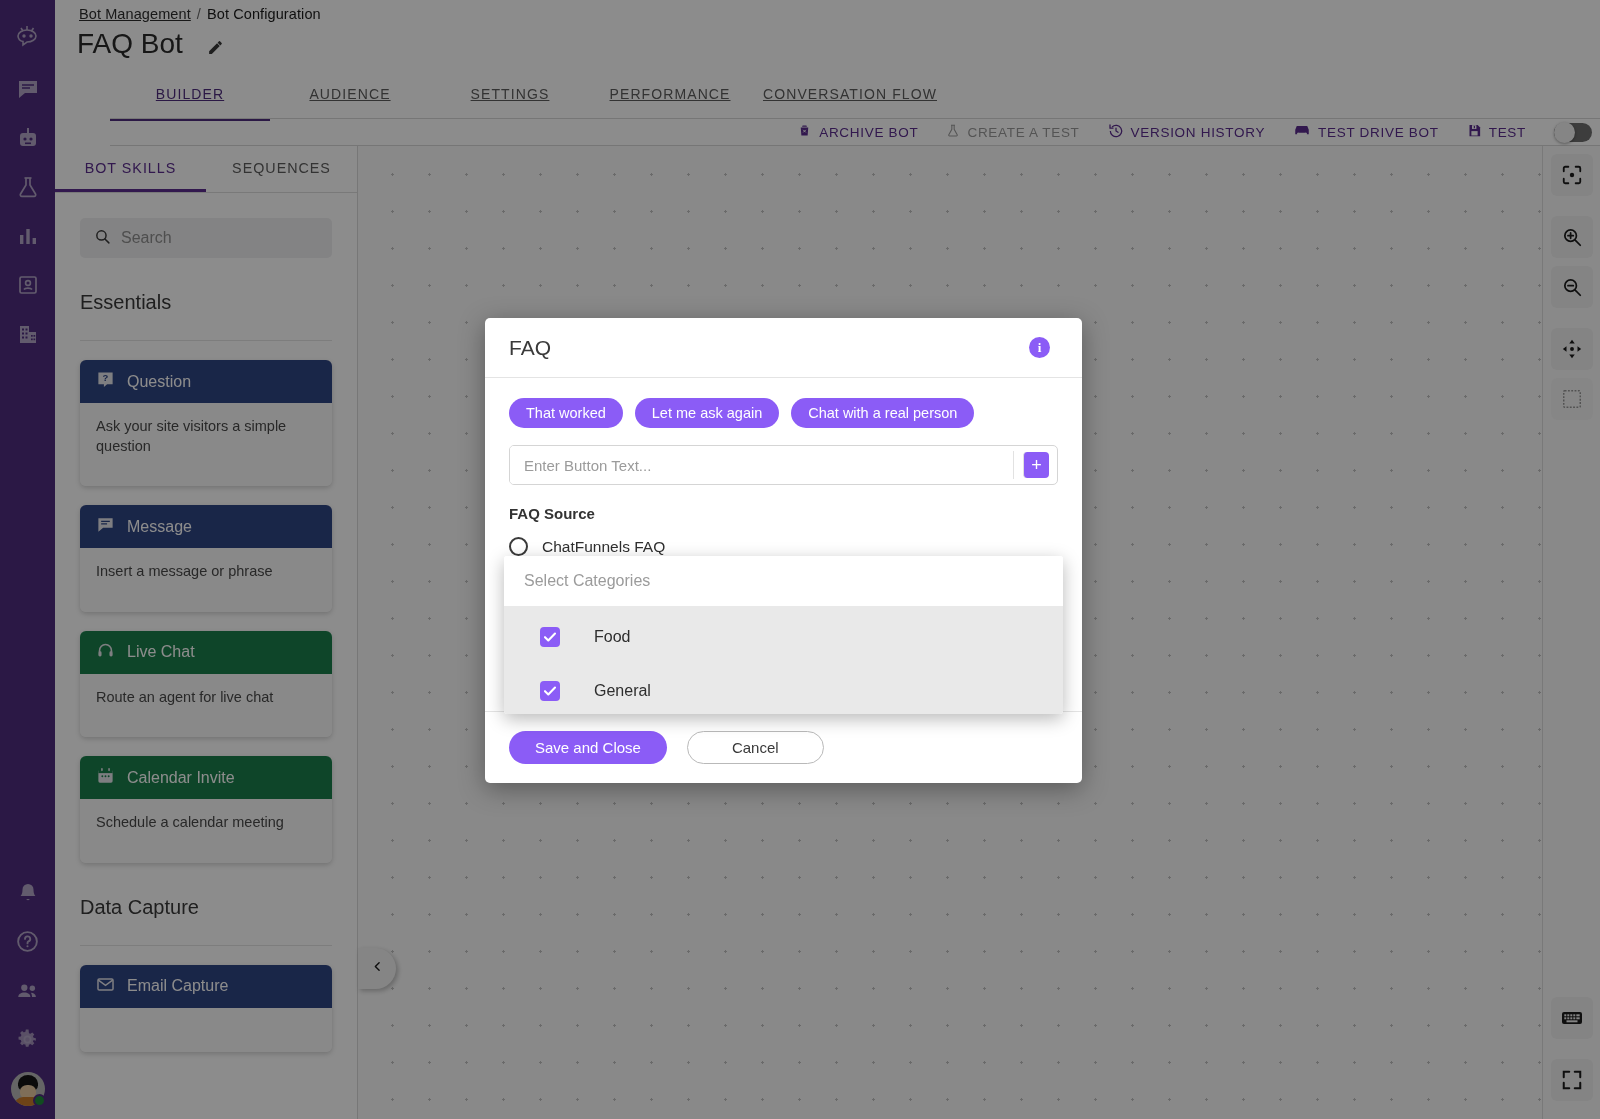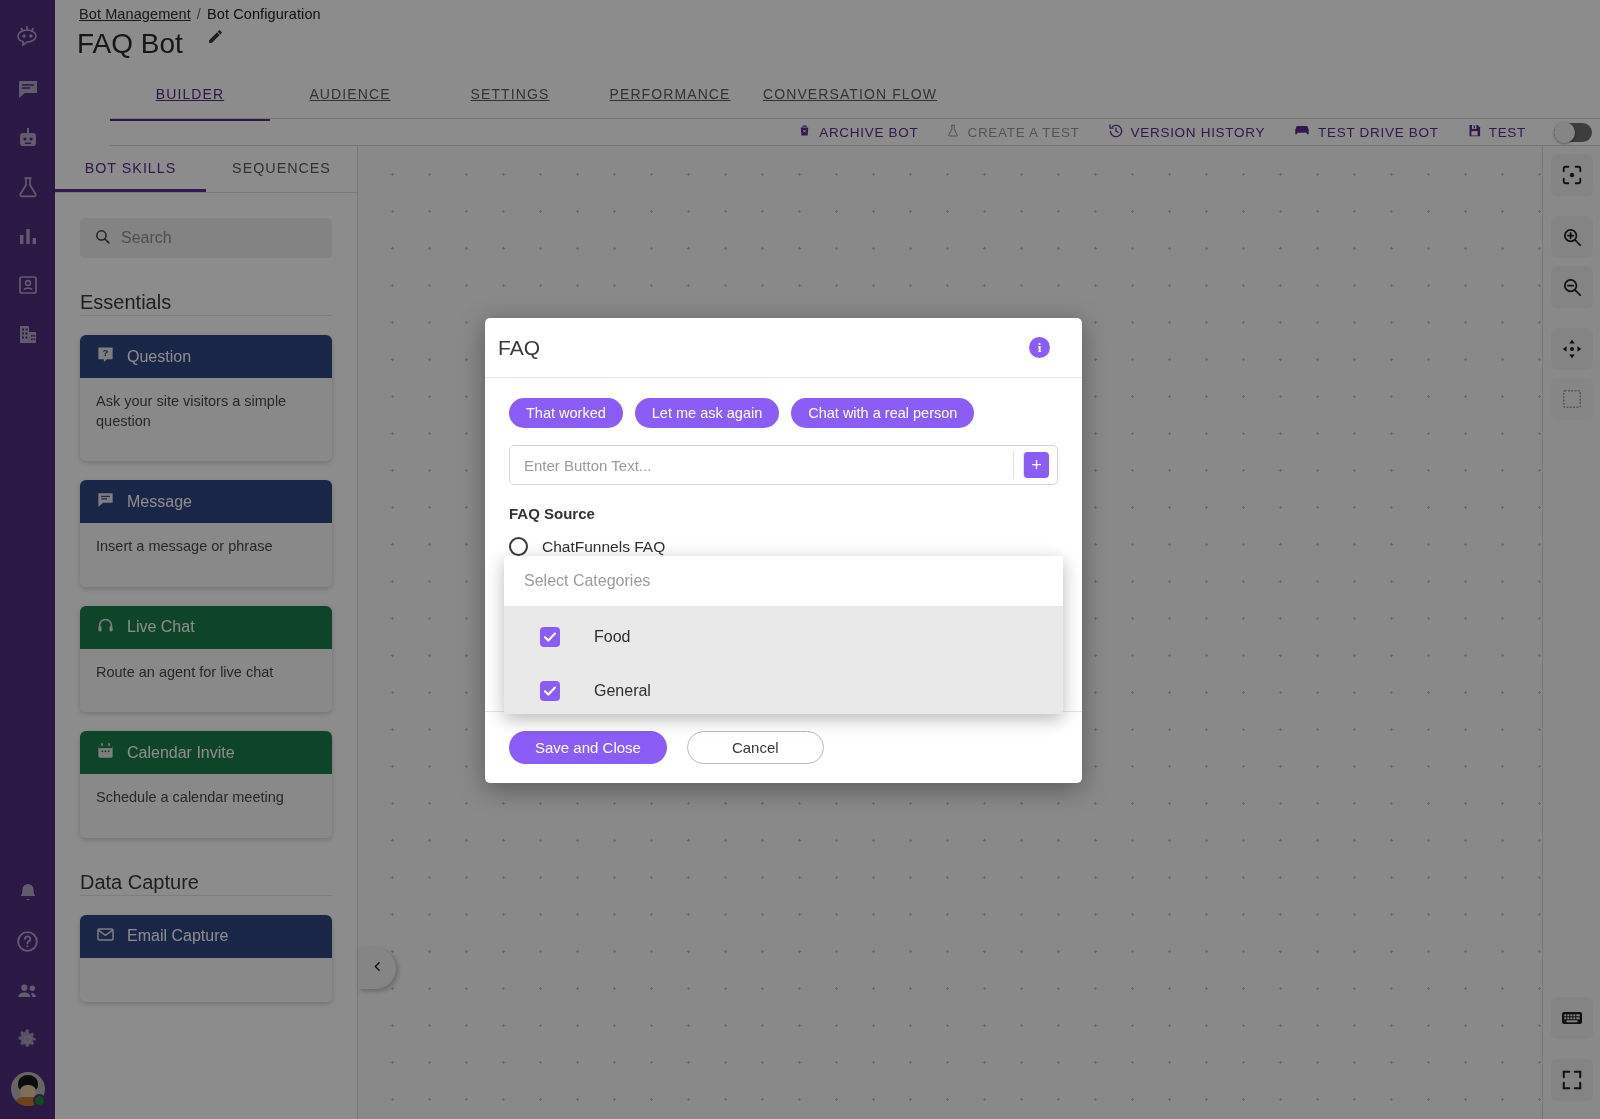--- a/index.html
+++ b/index.html
@@ -61,21 +61,21 @@
   .header { position: absolute; left: 55px; top: 0; right: 0; height: 146px; background:#fff; }
   .breadcrumb {
     position:absolute; left:24px; top:6px;
     font-size:14.5px; color:#2f2f2f; letter-spacing:.1px;
   }
   .breadcrumb a { color:#2f2f2f; text-decoration: underline; cursor:pointer; }
   .breadcrumb .sep { margin: 0 6px; color:#6b6b6b; }
   .breadcrumb .current { color:#1d1d1d; }
   .title-row {
     position:absolute; left:22px; top:28px;
-    display:flex; align-items:flex-start; gap:24px;
+    display:flex; align-items:flex-end; gap:24px;
   }
   .page-title { font-size:28px; color:#2b2b2b; font-weight:400; }
   .pencil { cursor:pointer; }
   .tabs {
     position:absolute; left:55px; top:72px; height:47px;
     display:flex; align-items:flex-start;
   }
   .tab {
     padding: 8px 0 0 0;
     margin-right: 0;
@@ -144,21 +144,21 @@
     display:flex; align-items:center; gap:10px; padding:0 14px;
     cursor:text;
   }
   .search-box input {
     border:none; background:transparent; outline:none;
     font-size:16px; color:#333; font-family:inherit; width:100%;
   }
   .search-box input::placeholder { color:#8e8e8e; }
   .group-title {
     margin:33px 25px 0 25px; font-size:20px; color:#3a3a3a;
-    padding-bottom:1px; border-bottom:1px solid #e3e3e3;
+    padding-bottom:26px; border-bottom:1px solid #e3e3e3;
   }
   .skill {
     margin:19px 25px 0 25px;
     border-radius:6px; background:#fafafa;
     box-shadow:0 2px 5px rgba(0,0,0,.18);
     overflow:hidden;
   }
   .skill-head {
     height:43px; display:flex; align-items:center; gap:12px;
     padding:0 16px; color:#fff; font-size:16px;
@@ -204,21 +204,21 @@
     position:absolute; left:485px; top:318px;
     width:597px; height:465px;
     background:#fff; border-radius:5px;
     box-shadow:0 6px 26px rgba(0,0,0,.35);
     z-index:600;
     display:flex; flex-direction:column;
   }
   .modal-head {
     height:60px; border-bottom:1px solid #e4e4e4;
     display:flex; align-items:center; justify-content:space-between;
-    padding:0 32px 0 13px; flex:none;
+    padding:0 32px 0 24px; flex:none;
   }
   .modal-title { font-size:21px; color:#3a3a3a; }
   .info-icon {
     width:21px; height:21px; border-radius:50%;
     background:#8b5cf6; color:#fff;
     display:flex; align-items:center; justify-content:center;
     font-size:13px; font-weight:bold; font-family:"Liberation Serif", serif;
     cursor:pointer;
   }
   .modal-body {

